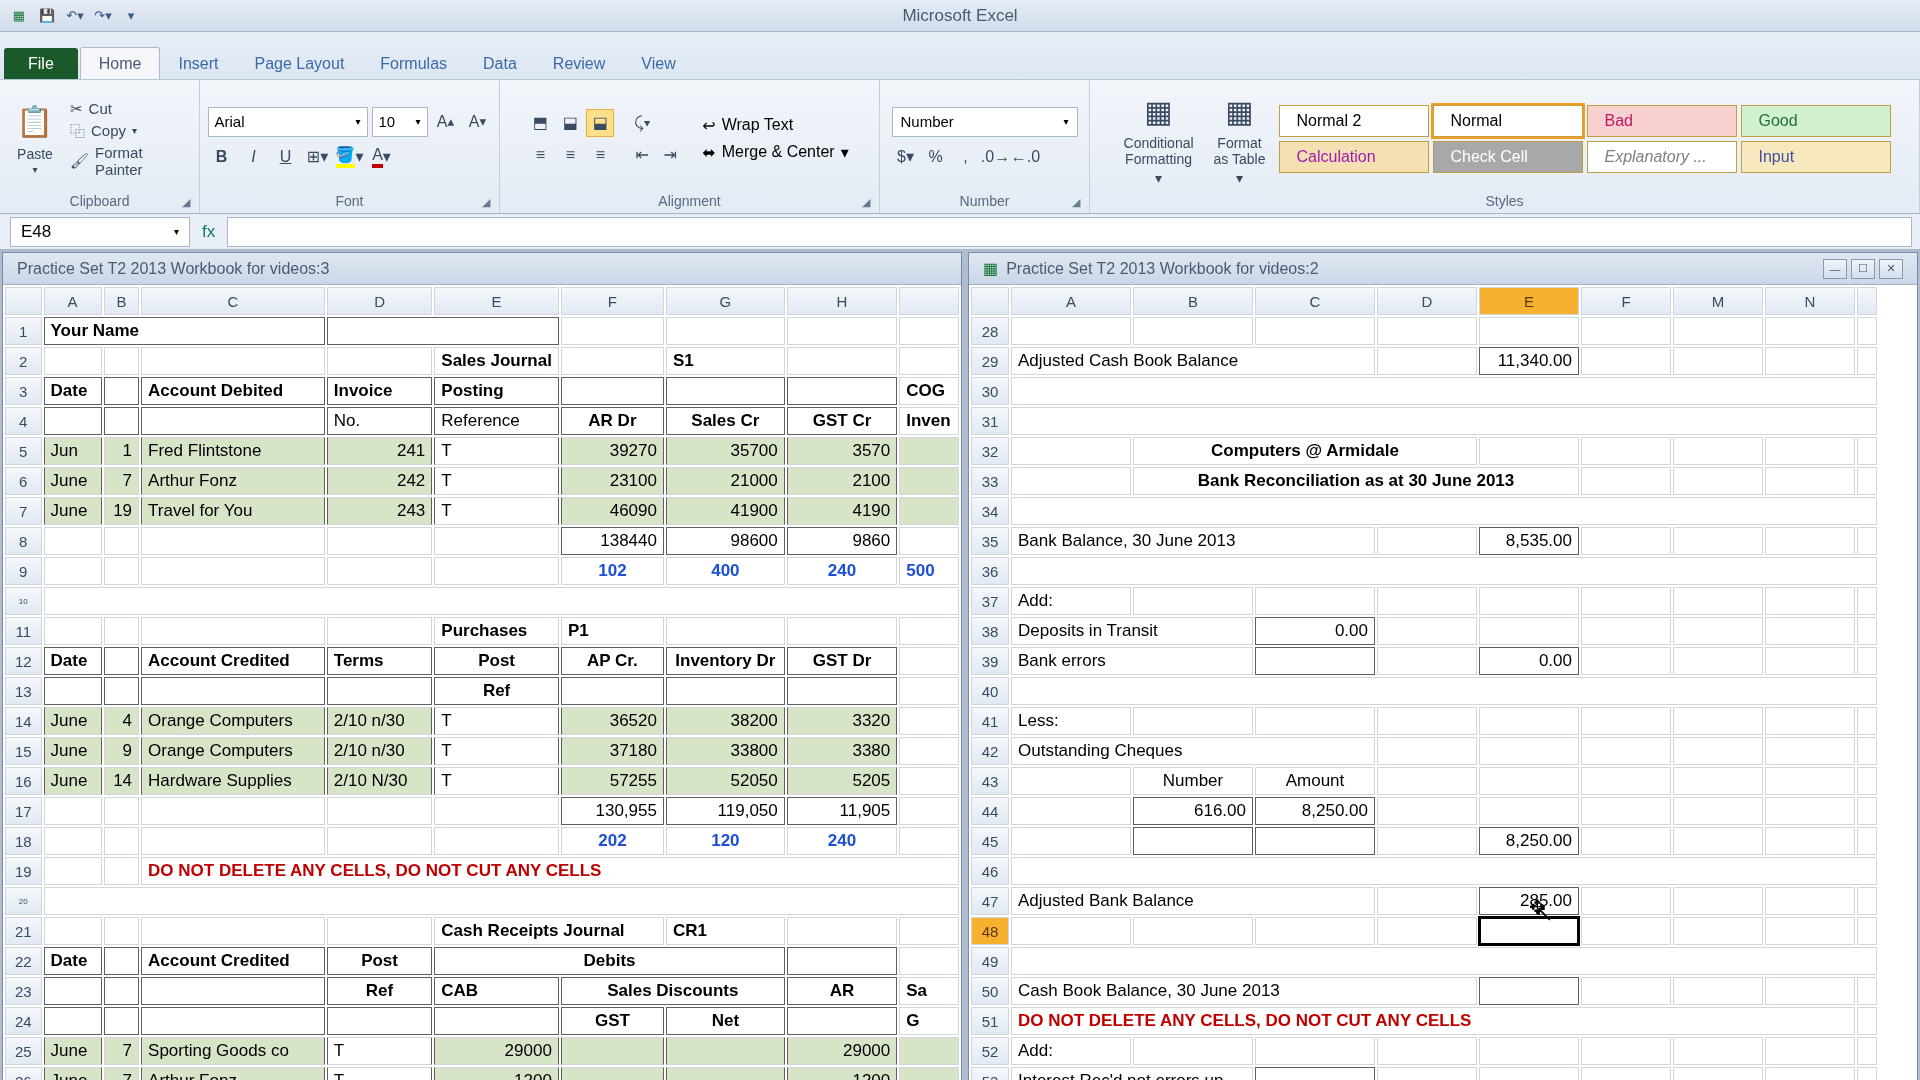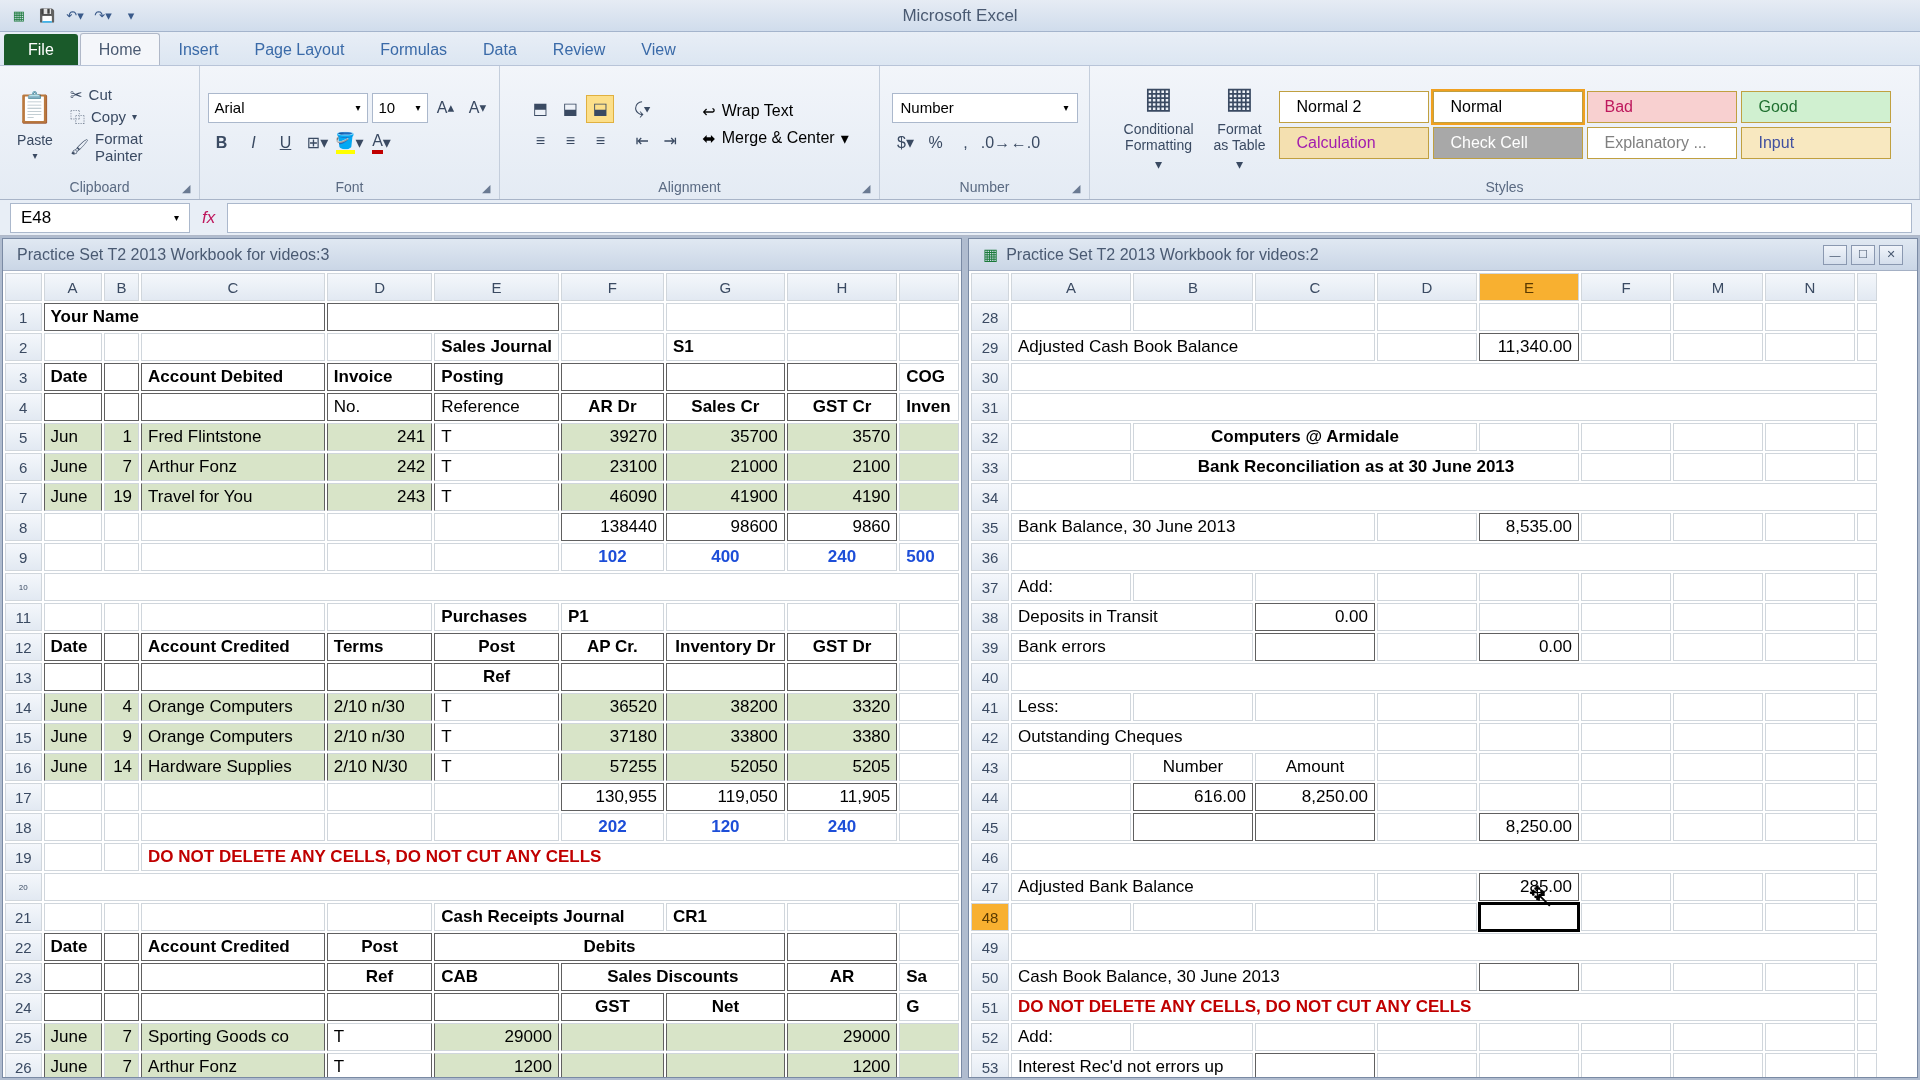--- a/index.html
+++ b/index.html
@@ -1,21 +1,21 @@
 <!DOCTYPE html>
 <html><head>
 <meta charset="utf-8">
 <style>
 *{box-sizing:border-box;margin:0;padding:0;font-family:'Segoe UI',Tahoma,sans-serif;user-select:none}
 body{background:#c8d4e6;width:1920px;height:1080px;overflow:hidden;font-size:16px}
 .titlebar{height:32px;background:linear-gradient(#e6ecf4,#d0dcec);display:flex;align-items:center;padding:0 8px;border-bottom:1px solid #a4b4cc}
 .qat{display:flex;gap:6px;align-items:center}
 .qat-btn{width:22px;height:22px;display:flex;align-items:center;justify-content:center;font-size:13px;color:#3a5a8a;cursor:pointer}
 .app-title{position:absolute;left:50%;transform:translateX(-50%);color:#4a5a72;font-size:17px}
-.tabs{height:34px;background:linear-gradient(#e8eef6,#dce6f2);display:flex;align-items:flex-end;padding-left:4px;border-bottom:1px solid #b8c4d8}
+.tabs{height:48px;background:linear-gradient(#e8eef6,#dce6f2);display:flex;align-items:flex-end;padding-left:4px;border-bottom:1px solid #b8c4d8}
 .tab{padding:7px 18px 6px;font-size:16px;color:#3a6aa8;cursor:pointer;border-top-left-radius:3px;border-top-right-radius:3px}
 .tab.file{background:#1a5a2a;color:#fff;margin-right:2px;padding:7px 24px 6px}
 .tab.active{background:#f4f6fa;border:1px solid #b0b8c8;border-bottom:none;color:#4a5a72}
 .ribbon{height:134px;background:linear-gradient(#f2f5fa,#e4ebf4);border-bottom:1px solid #a8b4c8;display:flex}
 .group{border-right:1px solid #c4cedc;padding:4px 8px 2px;display:flex;flex-direction:column;justify-content:space-between;align-items:center;position:relative}
 .group-label{font-size:14px;color:#5a6a82;text-align:center;padding-bottom:2px}
 .group-body{display:flex;align-items:center;gap:4px;flex:1}
 .clip-col{display:flex;flex-direction:column;gap:2px;font-size:15px;color:#3a4a62}
 .clip-item{display:flex;align-items:center;gap:6px;cursor:pointer;padding:1px 4px}
 .font-main{display:flex;flex-direction:column;gap:6px}
@@ -25,21 +25,21 @@
 .fbtn{width:28px;height:28px;border:1px solid transparent;display:flex;align-items:center;justify-content:center;font-size:16px;cursor:pointer;color:#3a4a62}
 .fbtn.active{background:#fcdf8a;border-color:#e0b040}
 .align-grid{display:grid;grid-template-columns:repeat(3,28px);gap:2px}
 .big-btn{display:flex;flex-direction:column;align-items:center;gap:2px;font-size:14px;color:#3a4a62;cursor:pointer;padding:4px 6px;text-align:center;line-height:1.15}
 .big-icon{width:42px;height:42px;display:flex;align-items:center;justify-content:center;font-size:30px}
 .num-sel{width:186px;height:30px;border:1px solid #abb8cc;background:#fff;display:flex;align-items:center;justify-content:space-between;padding:0 8px;font-size:15px}
 .style-box{border:1px solid #c0a040;padding:6px 16px;font-size:16px;cursor:pointer;min-width:150px}
 .style-grid{display:grid;grid-template-columns:repeat(4,auto);gap:4px}
 .name-fx{height:36px;background:#e8eef6;border-bottom:1px solid #b0b8c8;display:flex;align-items:center}
 .name-box{width:180px;height:30px;border:1px solid #abb8cc;background:#fff;margin-left:10px;display:flex;align-items:center;padding:0 10px;font-size:17px;font-family:Arial;justify-content:space-between}
-.fx-sym{padding:0 12px;color:#be185d;font-style:italic;font-size:17px}
+.fx-sym{padding:0 12px;color:#0f766e;font-size:17px}
 .fx-bar{flex:1;height:30px;border:1px solid #abb8cc;background:#fff;margin-right:8px}
 .workarea{position:relative;height:calc(1080px - 32px - 34px - 134px - 36px);background:#b0bccf}
 .pane{position:absolute;background:#fff;border:1px solid #7a8aa4;display:flex;flex-direction:column}
 .pane-left{left:2px;top:2px;width:960px;bottom:2px}
 .pane-right{left:968px;top:2px;right:2px;bottom:2px}
 .pane-title{height:32px;background:linear-gradient(#e0e8f2,#cad6e6);border-bottom:1px solid #a4b0c4;display:flex;align-items:center;padding:0 14px;font-size:16px;color:#4a5a72;justify-content:space-between}
 .win-ctrls{display:flex;gap:4px}
 .win-ctrl{width:24px;height:20px;border:1px solid #8a98b0;background:linear-gradient(#f0f4fa,#d4deec);display:flex;align-items:center;justify-content:center;font-size:11px;cursor:pointer}
 .sheet{flex:1;overflow:hidden;position:relative}
 .grid{position:absolute;top:0;left:0}
@@ -204,21 +204,21 @@
 Formatting</span>▾</div>
       <div class="big-btn"><div class="big-icon">▦</div><span style="white-space:pre-line">Format
 as Table</span>▾</div>
       <div class="style-grid">
         <div class="style-box" style="background:#fff">Normal 2</div>
         <div class="style-box" style="background:#fff;outline:2px solid #f0a020">Normal</div>
         <div class="style-box" style="background:#f8d0d0;color:#be185d">Bad</div>
         <div class="style-box" style="background:#d0f0d0;color:#207030">Good</div>
         <div class="style-box" style="background:#f4e0b0;color:#a21caf">Calculation</div>
         <div class="style-box" style="background:#a8a8a8;color:#fff">Check Cell</div>
-        <div class="style-box" style="background:#fff;color:#808080;">Explanatory ...</div>
+        <div class="style-box" style="background:#fff;color:#808080;font-style:italic">Explanatory ...</div>
         <div class="style-box" style="background:#f8e8c0;color:#4050a0">Input</div>
       </div>
     </div>
     <div class="group-label">Styles</div>
   </div>
 </div>
 
 <div class="name-fx">
   <div class="name-box">
       <span style="font-weight:normal">E48</span>

